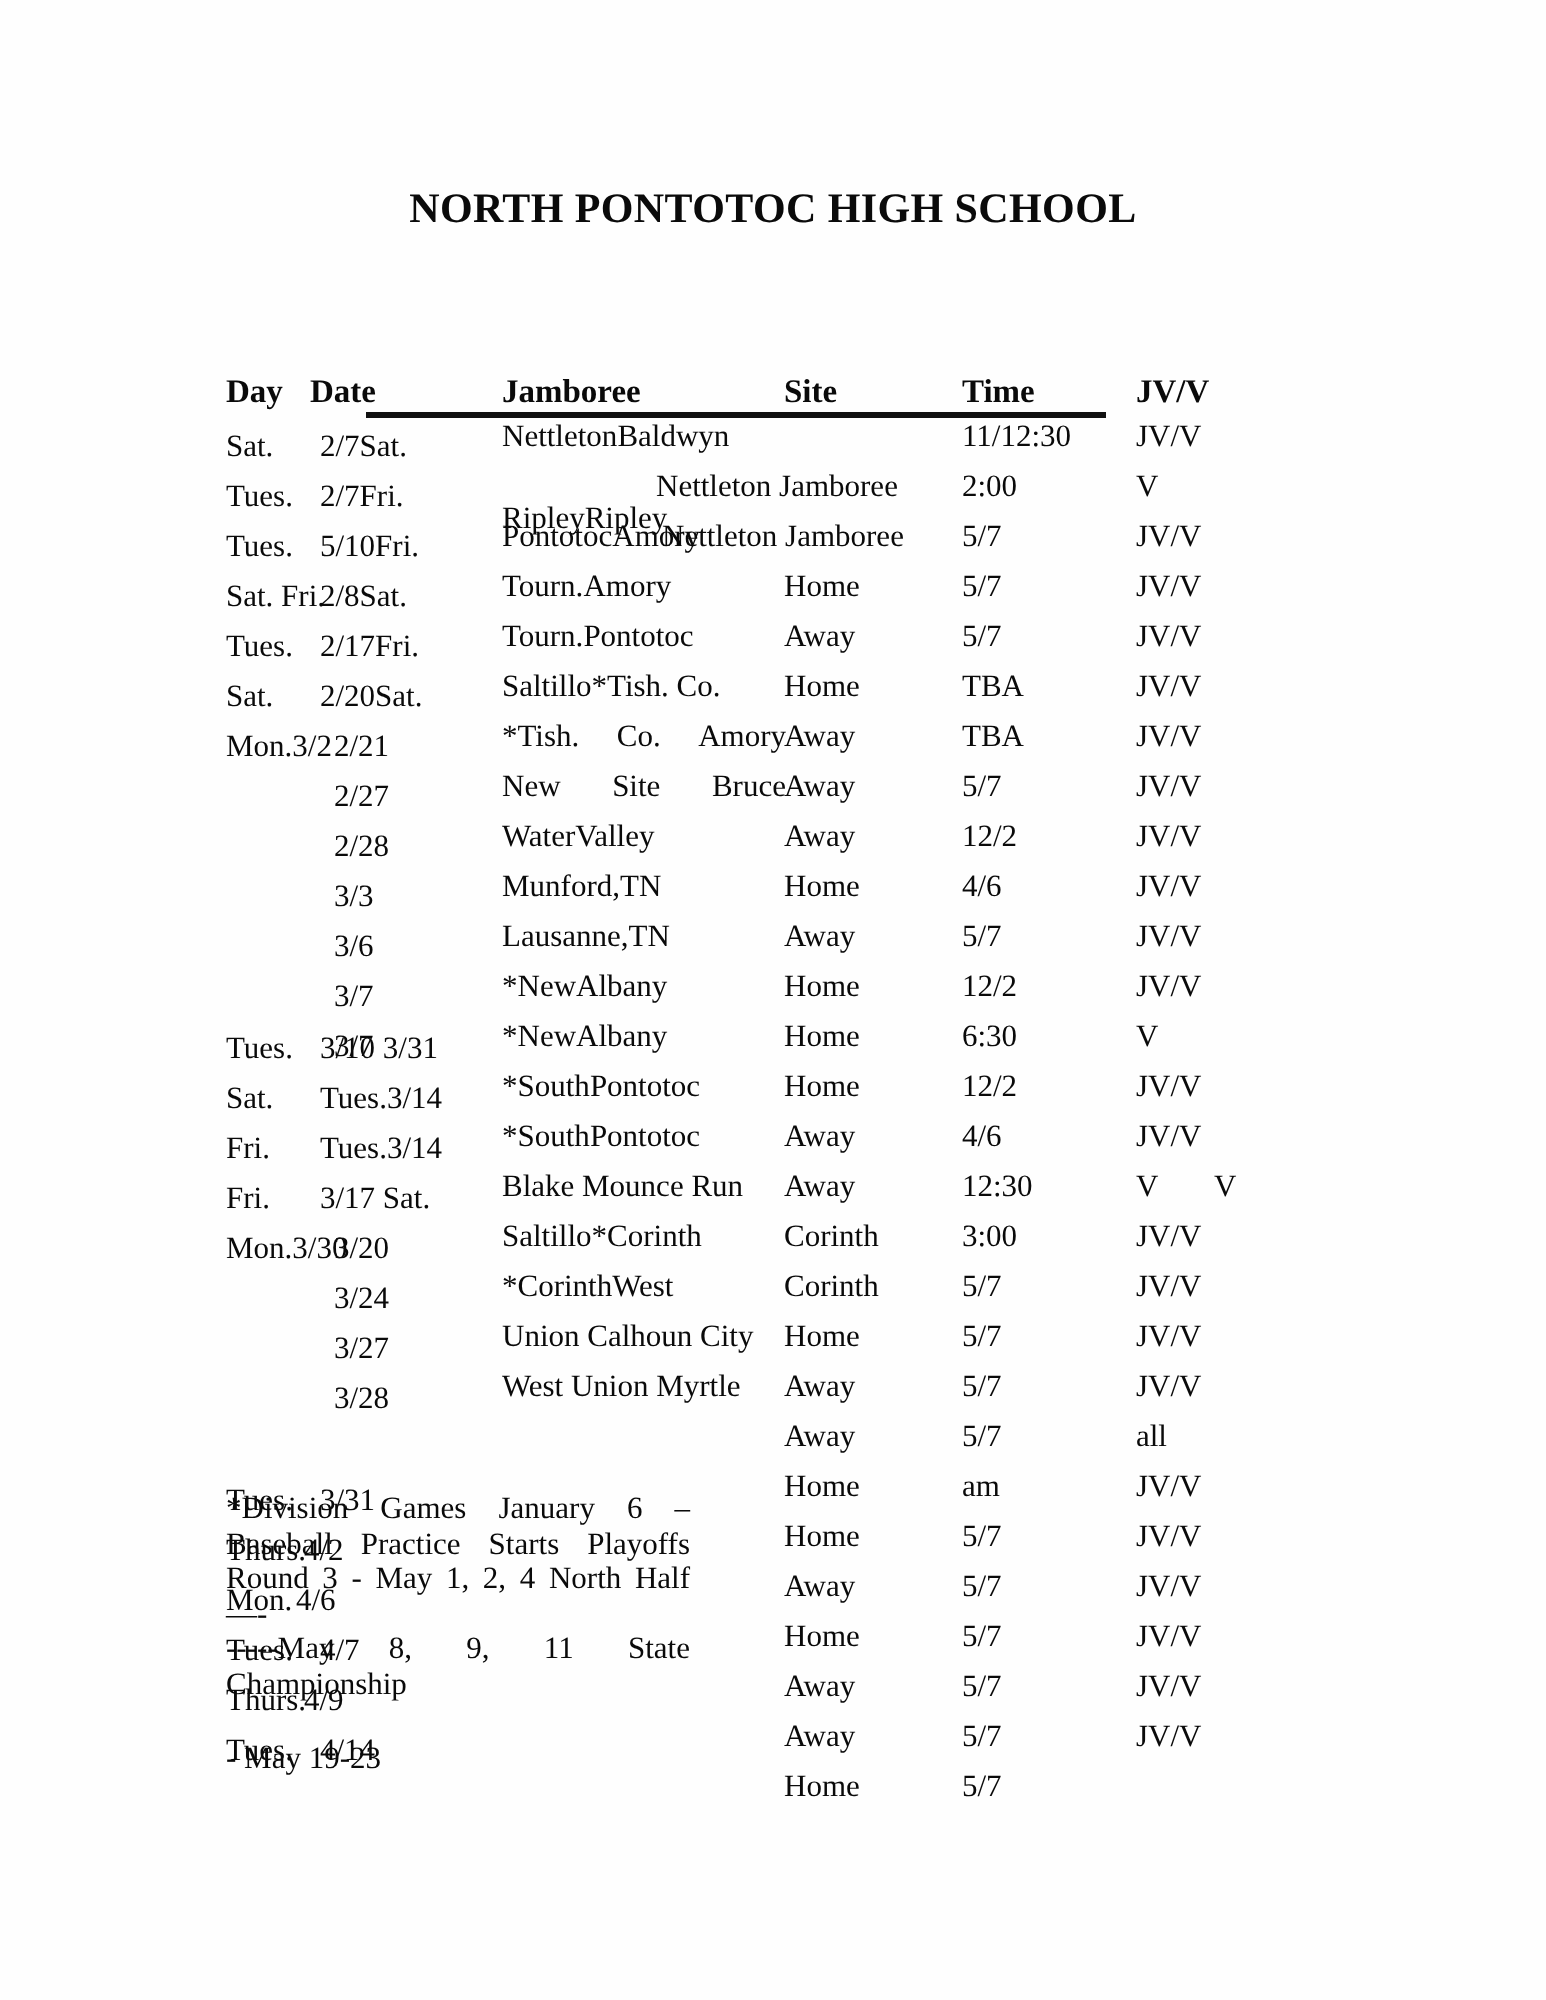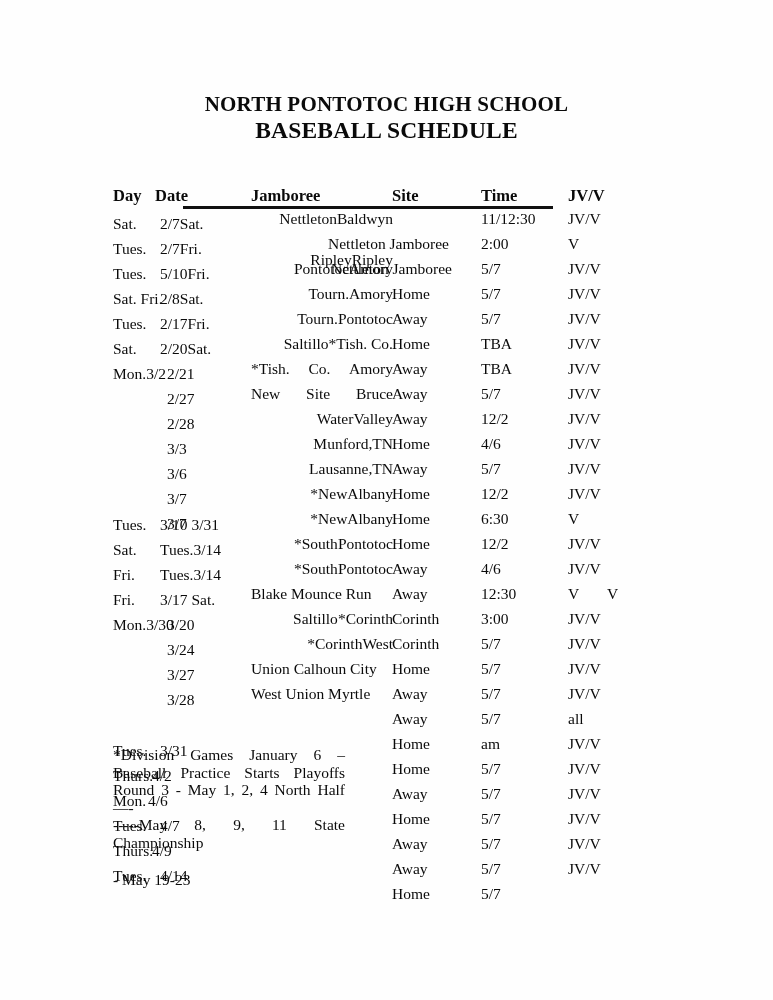--- a/index.html
+++ b/index.html
@@ -81,21 +81,21 @@
   .col-jvv2  { left: 607px; }
 
   
   .opp-row {
     position: absolute;
     left: 251px;
     width: 142px;
     font-size: 15.5px;
     line-height: 1;
     display: flex;
-    justify-content: flex-end;
+    justify-content: flex-start;
     white-space: pre;
   }
   .opp-row.tri { justify-content: space-between; }
   .opp-solo {
     position: absolute;
     left: 251px;
     font-size: 15.5px;
     line-height: 1;
     white-space: pre;
   }
@@ -116,21 +116,20 @@
   }
   .fn-plain { white-space: pre; margin-top: 19px; }
 </style>
 </head>
 <body>
 
 <div class="page">
 
   <div class="title-block">
     <div class="title-line title-1">NORTH PONTOTOC HIGH SCHOOL</div>
-    <div class="title-line title-2">BASEBALL SCHEDULE</div>
   </div>
 
   <div class="header-row">
     <span class="h-day">Day</span>
     <span class="h-date">Date</span>
     <span class="h-opp">Jamboree</span>
     <span class="h-site">Site</span>
     <span class="h-time">Time</span>
     <span class="h-jvv">JV/V</span>
   </div>

